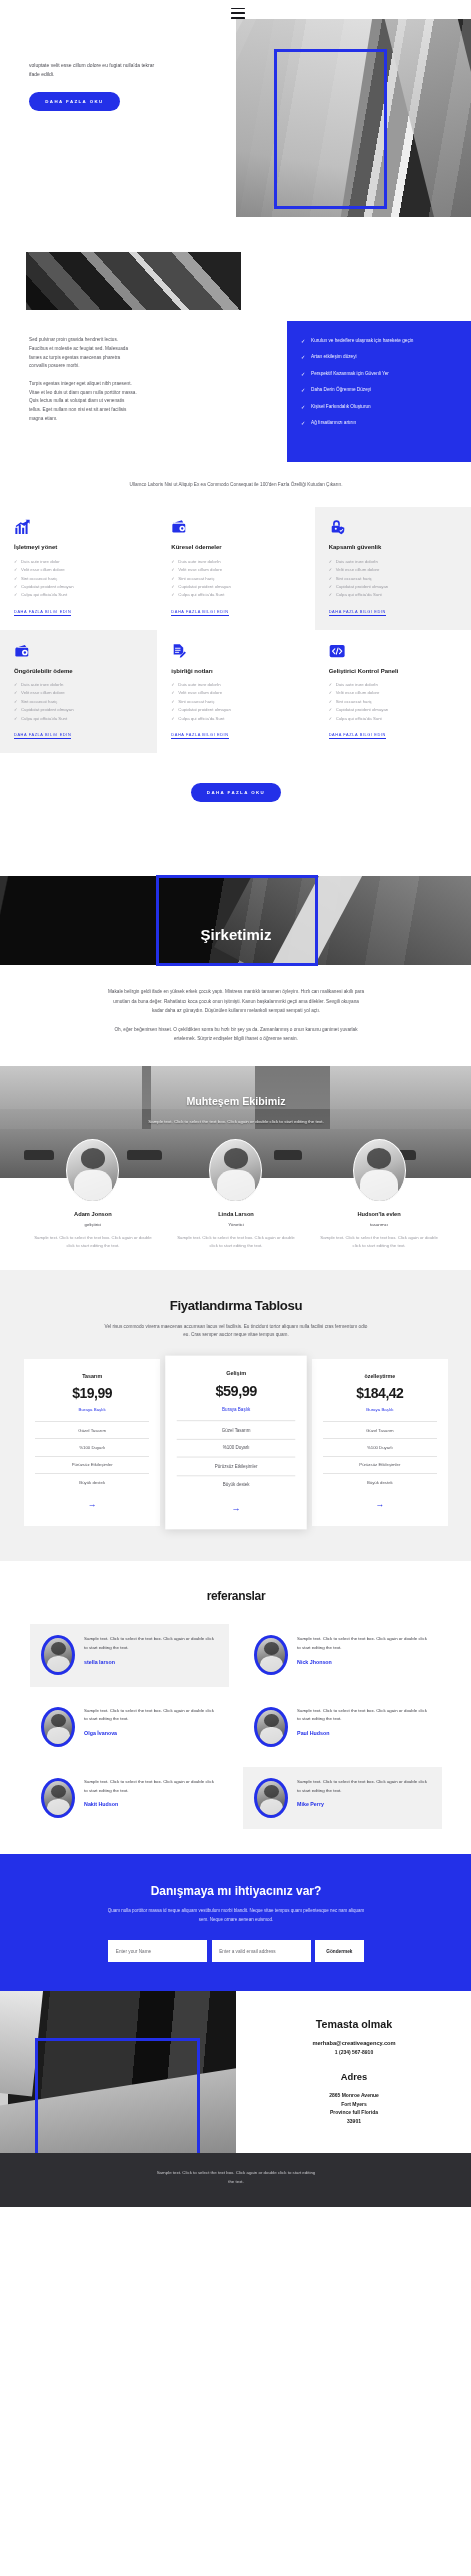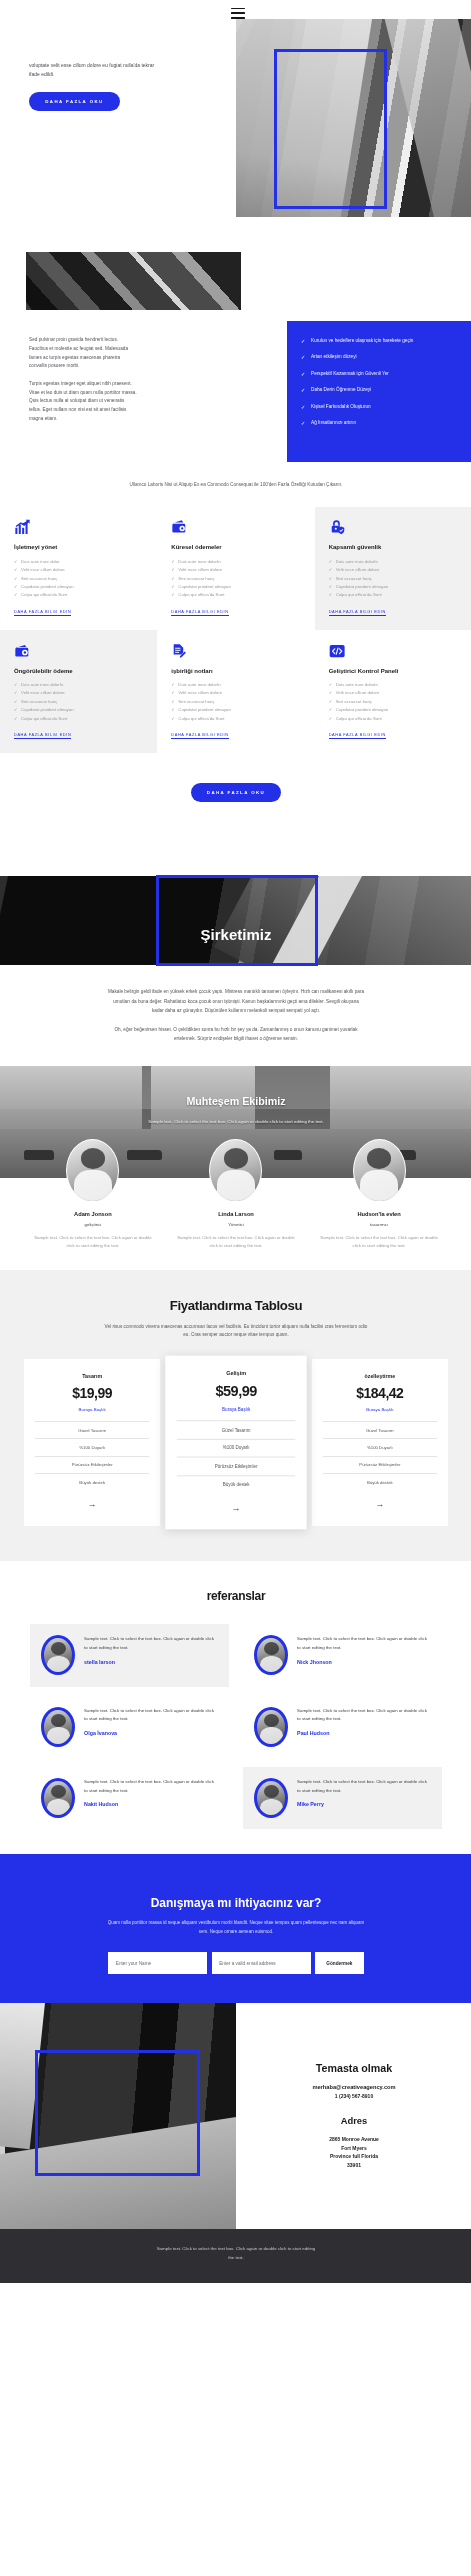--- a/index.html
+++ b/index.html
@@ -221,37 +221,37 @@
   }
   .t-avatar::after {
     content:""; position:absolute; left:8%; top:52%; width:84%; height:56%;
     border-radius: 45% 45% 0 0; background: rgba(245,245,245,.85);
   }
   .t-body { flex: 1 1 auto; }
   .t-text { font-size: 4.4px; color: #3d3d44; line-height: 1.95; }
   .t-name { margin-top: 6.3px; font-size: 5.3px; font-weight: 800; color: #2330e8; }
 
   
-  .cta { background: #2330e8; padding: 42px 0 29px; text-align: center; color: #fff; }
+  .cta { background: #2330e8; padding: 30px 0 29px; text-align: center; color: #fff; }
   .cta h2 { font-size: 12px; font-weight: 800; }
   .cta p { font-size: 4.5px; line-height: 1.9; color: #dcdeff; width: 264px; margin: 8.8px auto 0; }
   .cta-form { display: flex; justify-content: center; gap: 4.4px; margin-top: 16.3px; }
   .cta-form input {
     width: 99px; height: 21.4px; border: none; background: #fff;
     font-family: "Liberation Sans", sans-serif; font-size: 4.7px; color: #3a3a41; padding: 0 7.5px;
   }
   .cta-form input::placeholder { color: #6b6b72; }
   .cta-form button {
     height: 21.4px; background: #fff; border: none; padding: 0 11.3px;
     font-family: "Liberation Sans", sans-serif; font-size: 4.7px; font-weight: 700;
     color: #1d1d22; cursor: pointer;
   }
 
   
-  .contact { display: flex; height: 226px; justify-content: space-between; }
+  .contact { display: flex; height: 162px; justify-content: space-between; }
   .contact-img {
     width: 236px; position: relative; overflow: hidden;
     background:
       linear-gradient(95deg, #cfcfcf 0 7%, #1c1c1c 7% 20%, #303030 20% 56%,
         #0e0e0e 56% 70%, #3d3d3d 70% 84%, #151515 84% 100%);
   }
   .contact-img::before {
     content:""; position:absolute; left:-8%; top:58%; width:130%; height:70%;
     background: linear-gradient(180deg, #b9b9b9, #7a7a7a);
     transform: rotate(-9deg);

